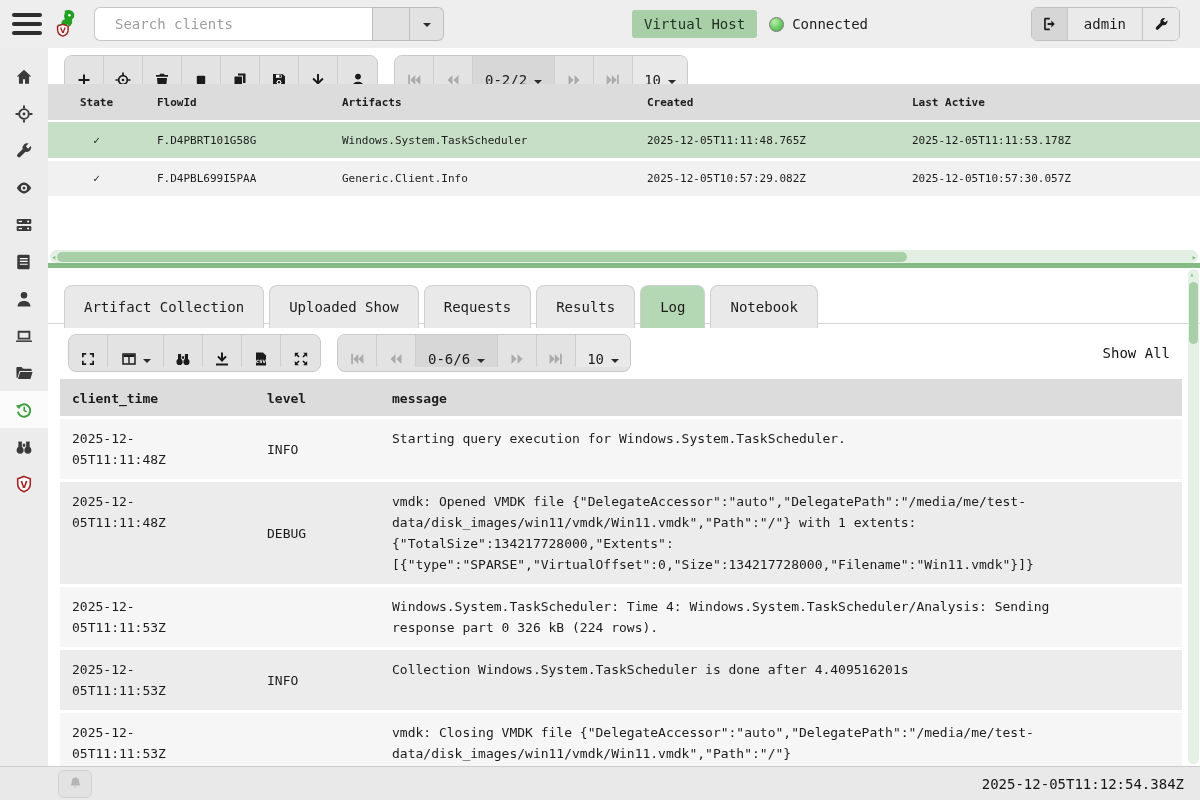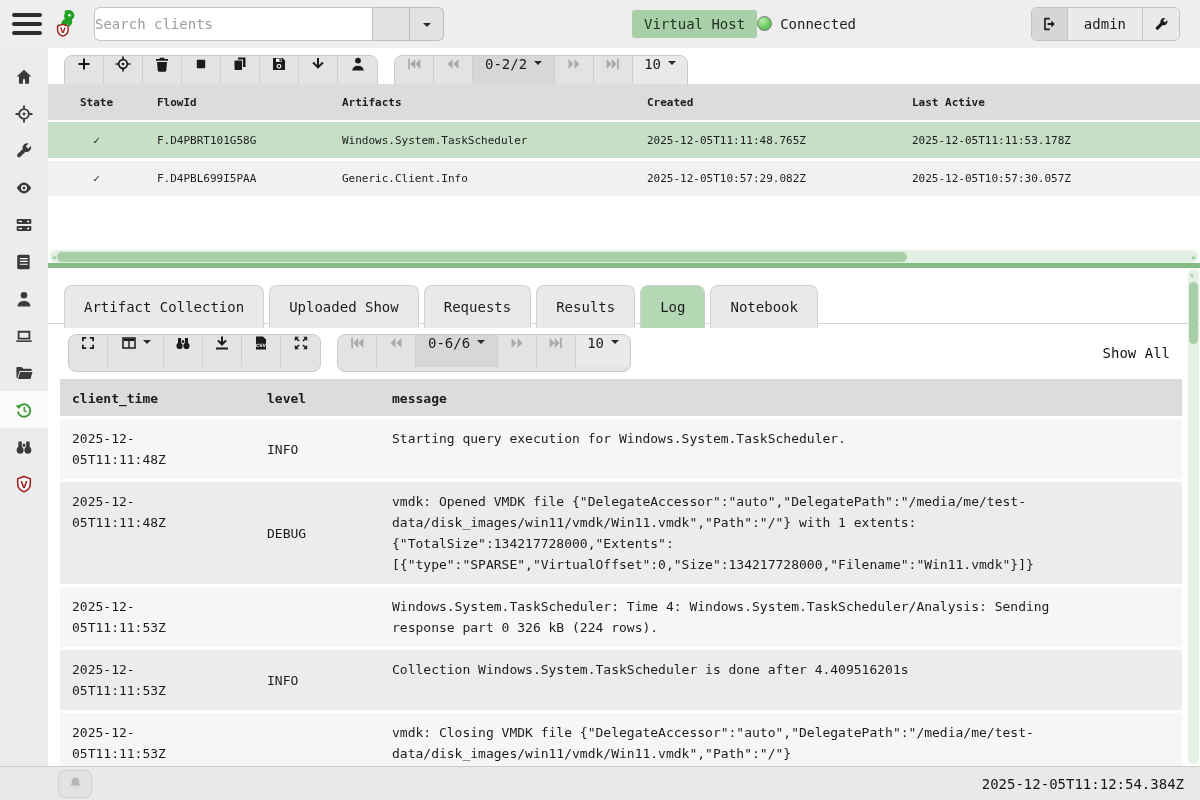--- a/index.html
+++ b/index.html
@@ -8,31 +8,31 @@
 
   
   .navbar { position:absolute; top:0; left:0; width:1200px; height:48px;
     background:#efeeee; display:flex; align-items:center; z-index:30; }
   .hamburger { width:30px; height:22px; margin-left:12px; display:flex; flex-direction:column;
     justify-content:space-between; cursor:pointer; }
   .hamburger span { display:block; height:4px; background:#2d2d2d; border-radius:2px; }
   .logo { margin-left:10px; width:32px; height:34px; }
   .searchwrap { display:flex; margin-left:10px; height:34px; }
   .searchwrap input { width:278px; height:34px; border:1px solid #c6c6c6; border-right:none;
-    border-radius:6px 0 0 6px; padding:0 0; font:14px "DejaVu Sans Mono", monospace;
+    border-radius:6px 0 0 6px; padding:0 20px; font:14px "DejaVu Sans Mono", monospace;
     color:#222; background:#fff; outline:none; }
   .searchwrap input::placeholder { color:#9d9d9d; }
   .sbtn { height:34px; width:38px; background:#e2e2e2; border:1px solid #bdbdbd;
     display:flex; align-items:center; justify-content:center; cursor:pointer; }
   .sbtn.caretb { width:34px; border-left:none; border-radius:0 6px 6px 0; }
   .caret { width:0; height:0; border:4.5px solid transparent; border-top-color:#2b2b2b;
     margin-top:5px; display:inline-block; }
   .hostbadge { margin-left:188px; background:#a8cfa8; color:#203220; padding:6px 12px;
     border-radius:3px; font-size:14px; }
-  .conn { display:flex; align-items:flex-start; font-size:14px; }
+  .conn { display:flex; align-items:flex-end; margin-left:12px; font-size:14px; }
   .conn .dot { width:15px; height:15px; border-radius:50%; margin-right:8px;
     background:radial-gradient(circle at 35% 30%, #b8f0a8, #58bf52 70%);
     border:1px solid #7a7a7a; }
   .usergroup { margin-left:auto; margin-right:20px; display:flex; height:34px;
     border:1px solid #c2c2c2; border-radius:6px; overflow:hidden; }
   .usergroup .ubtn { display:flex; align-items:center; justify-content:center;
     background:#eaeaea; border:none; border-right:1px solid #c6c6c6; cursor:pointer;
     font:14px "DejaVu Sans Mono", monospace; color:#1c1c1c; }
   .usergroup .ubtn:last-child { border-right:none; }
   .ubtn.icon36 { width:36px; }
@@ -44,21 +44,21 @@
   .side-item { width:48px; height:37px; display:flex; align-items:center; justify-content:center;
     color:#3a3a3a; cursor:pointer; }
   .side-item.active { background:#fbfbfb; }
   .side-item svg { width:18px; height:18px; }
 
   
   .main { position:absolute; top:48px; left:48px; right:0; bottom:34px; background:#fff; overflow:hidden; }
 
   .btn-group { display:inline-flex; border:1px solid #c9c9c9; border-radius:8px;
     overflow:hidden; background:#e3e3e3; height:38px; }
-  .btn { width:39px; height:32px; display:flex; align-items:flex-start; justify-content:center;
+  .btn { width:39px; height:32px; display:flex; align-items:flex-end; justify-content:center;
     background:#e3e3e3; border:none; border-right:1px solid #cfcfcf; color:#1b1b1b; cursor:pointer; }
   .btn:last-child { border-right:none; }
   .btn svg { width:16px; height:16px; }
   .btn.dim { color:#ababab; }
   .btn.range { width:auto; padding:0 12px; background:#d7d7d7;
     font:14px "DejaVu Sans Mono", monospace; gap:7px; }
   .btn.size { width:auto; padding:0 11px; font:14px "DejaVu Sans Mono", monospace;
     gap:7px; background:#e9e9e9; }
 
   .flows-toolbar { position:absolute; top:7px; left:16px; display:flex; gap:16px; }

